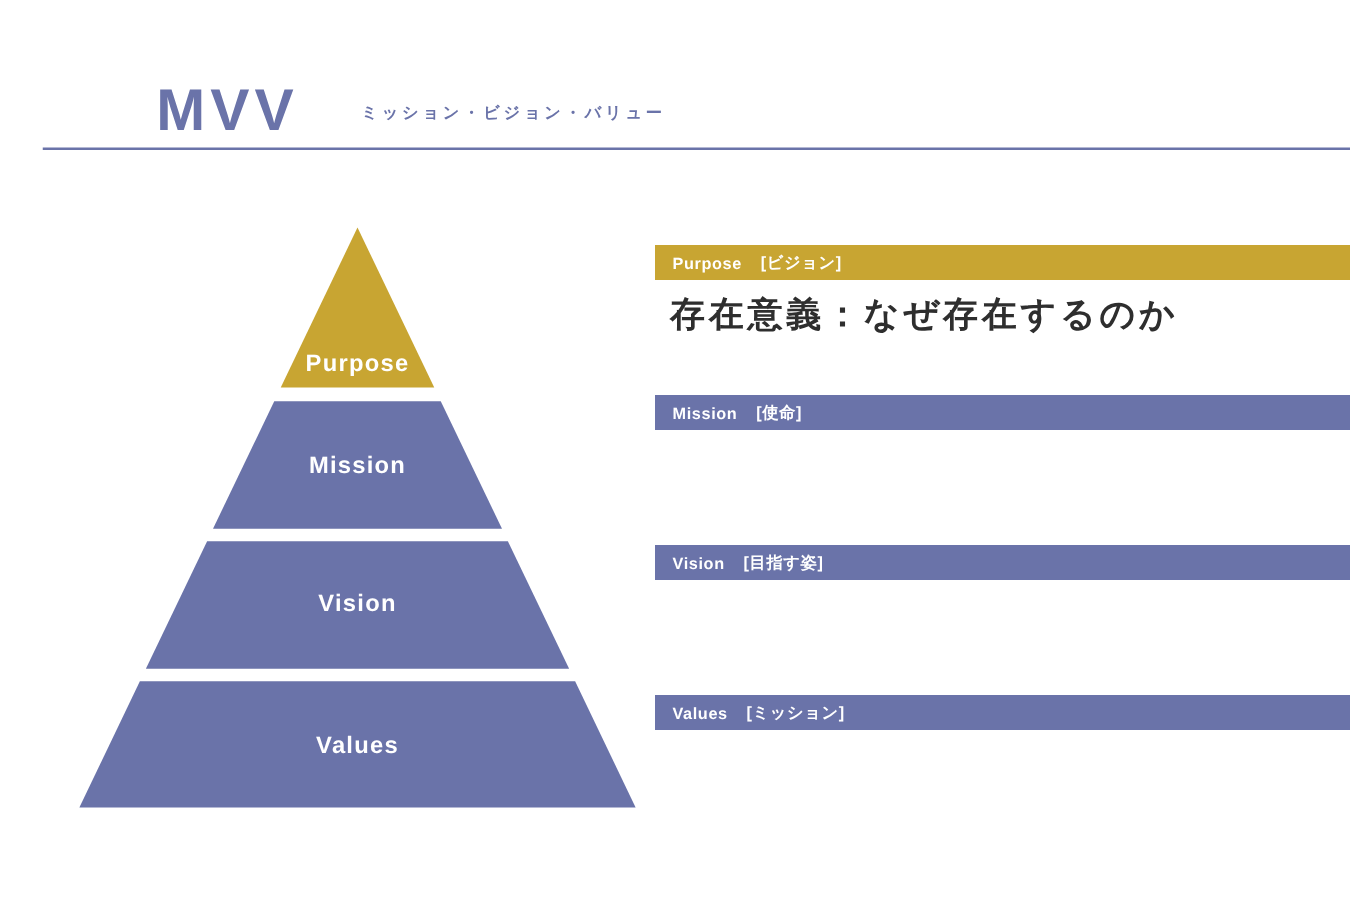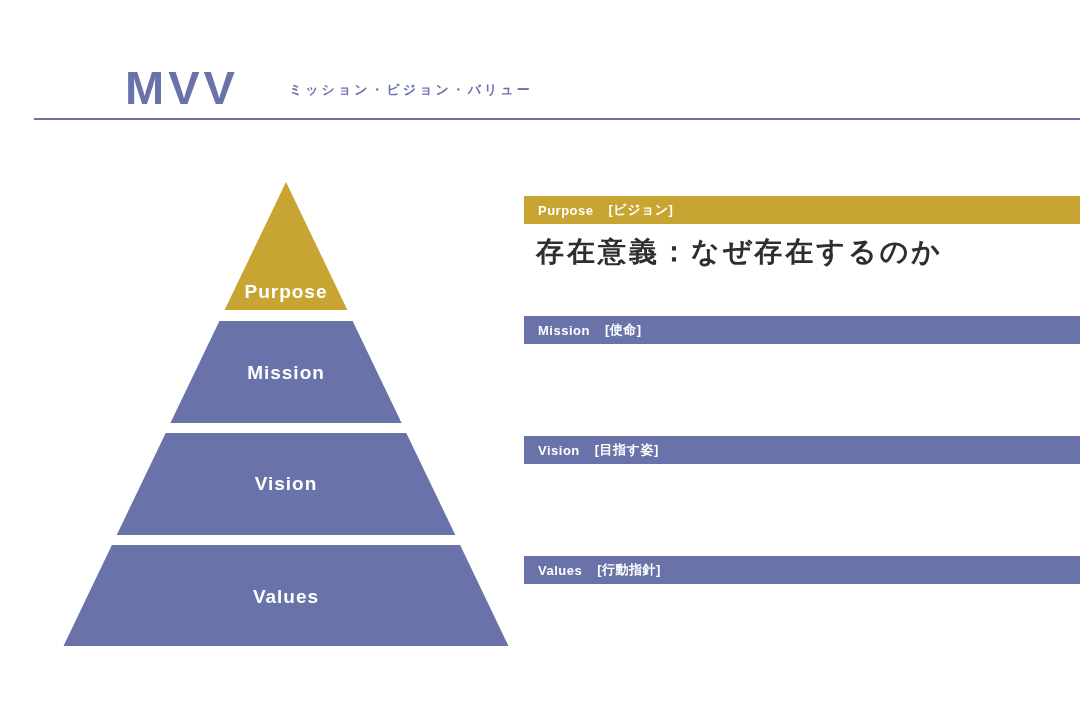--- a/index.html
+++ b/index.html
@@ -139,17 +139,17 @@
   <div class="info-row r2">
     <div class="row-bar" style="background: rgb(106, 115, 169);">
       <span>Vision</span>
       <span class="row-tag">[目指す姿]</span>
     </div>
   </div>
 
   <div class="info-row r3">
     <div class="row-bar" style="background: rgb(106, 115, 169);">
       <span>Values</span>
-      <span class="row-tag">[行動指針]</span>
+      <span class="row-tag">[ミッション]</span>
     </div>
   </div>
 
 </div>
 
 </body></html>

